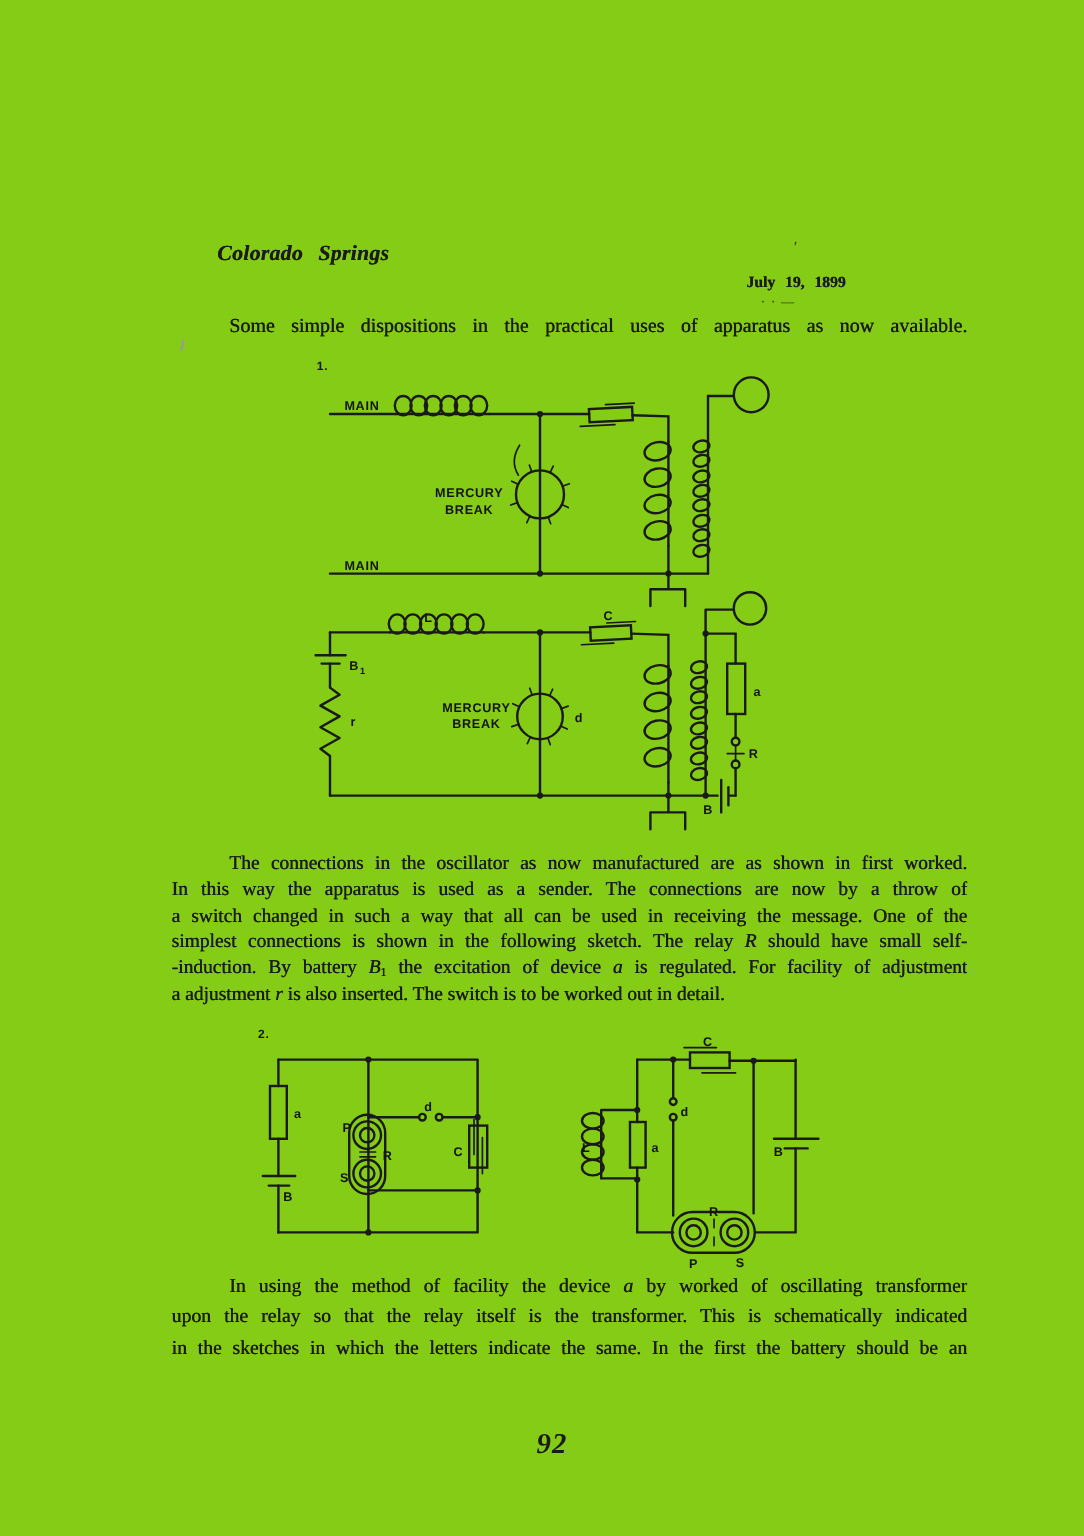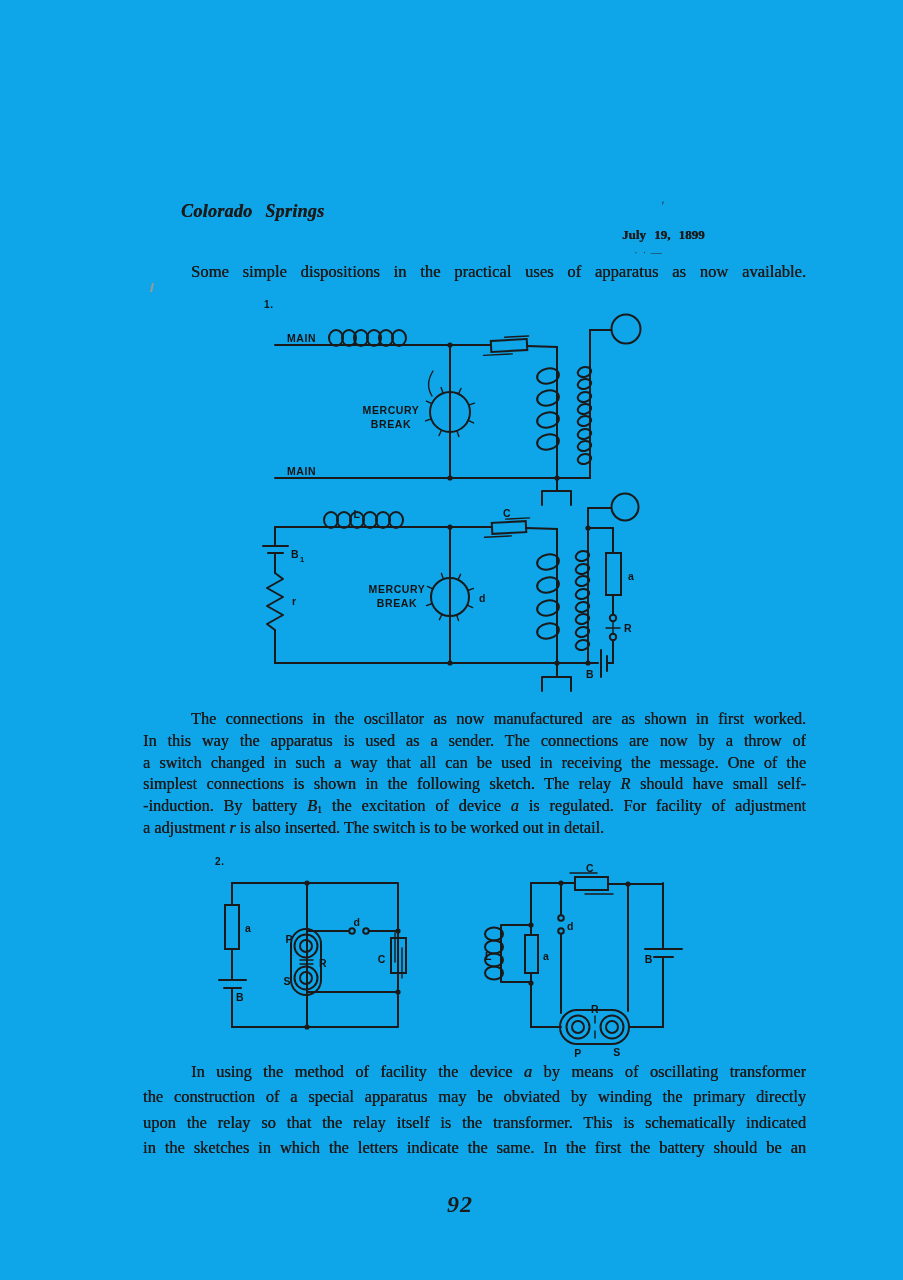--- a/index.html
+++ b/index.html
@@ -1,18 +1,18 @@
 <!DOCTYPE html>
 <html><head>
 <meta charset="utf-8">
 <style>
   html,body{margin:0;padding:0;background:#e8e8e6;}
   .page{
     position:relative; width:903px; height:1280px; margin:0 auto;
-    background:#0ea5e9; color:#1b1b1b; overflow:hidden;
+    background:#84cc16; color:#1b1b1b; overflow:hidden;
     font-family:"Liberation Serif","DejaVu Serif",serif;
   }
   .abs{position:absolute;}
   .location{left:181px; top:201px; font-size:18px; font-weight:700; font-style:italic; word-spacing:8px; letter-spacing:.3px;}
   .date{left:622px; top:227px; font-size:13px; font-weight:700; word-spacing:5px;}
   .date-marks{left:634px; top:246px; font-size:11px; letter-spacing:1px; color:#2a2a2a;}
   .apostrophe{left:661px; top:198px; font-size:13px; color:#333; transform:rotate(12deg);}
   .tick-artifact{left:151px; top:283px; width:1.5px; height:9px; background:#9a9a96; transform:rotate(12deg);}
   .bodytext{ text-shadow:0.35px 0 0 currentColor; }
   .para{left:143px; width:663px;}
@@ -342,21 +342,20 @@
       <g>
         <path class="wire" d="M645,949 H682" stroke-width="1.6"></path>
         <path class="wire" d="M654,957 H673" stroke-width="2.8"></path>
       </g>
       <text class="lbl" x="653" y="963" text-anchor="end">B</text>
       <path class="wire" d="M663,957 V1027 H630"></path>
     </g>
   </svg>
 
   <div id="para2" class="abs para bodytext">
-      <div class="pline"><span>In using the method of facility the device </span><i>a</i><span> by means of oscillating transformer</span></div>
-      <div class="pline"><span>the construction of a special apparatus may be obviated by winding the primary directly</span></div>
+      <div class="pline"><span>In using the method of facility the device </span><i>a</i><span> by worked of oscillating transformer</span></div>
       <div class="pline"><span>upon the relay so that the relay itself is the transformer. This is schematically indicated</span></div>
       <div class="pline"><span>in the sketches in which the letters indicate the same. In the first the battery should be an</span></div>
     </div>
 
   <div class="abs pagenum">92</div>
 
 </div>
 
 </body></html>

